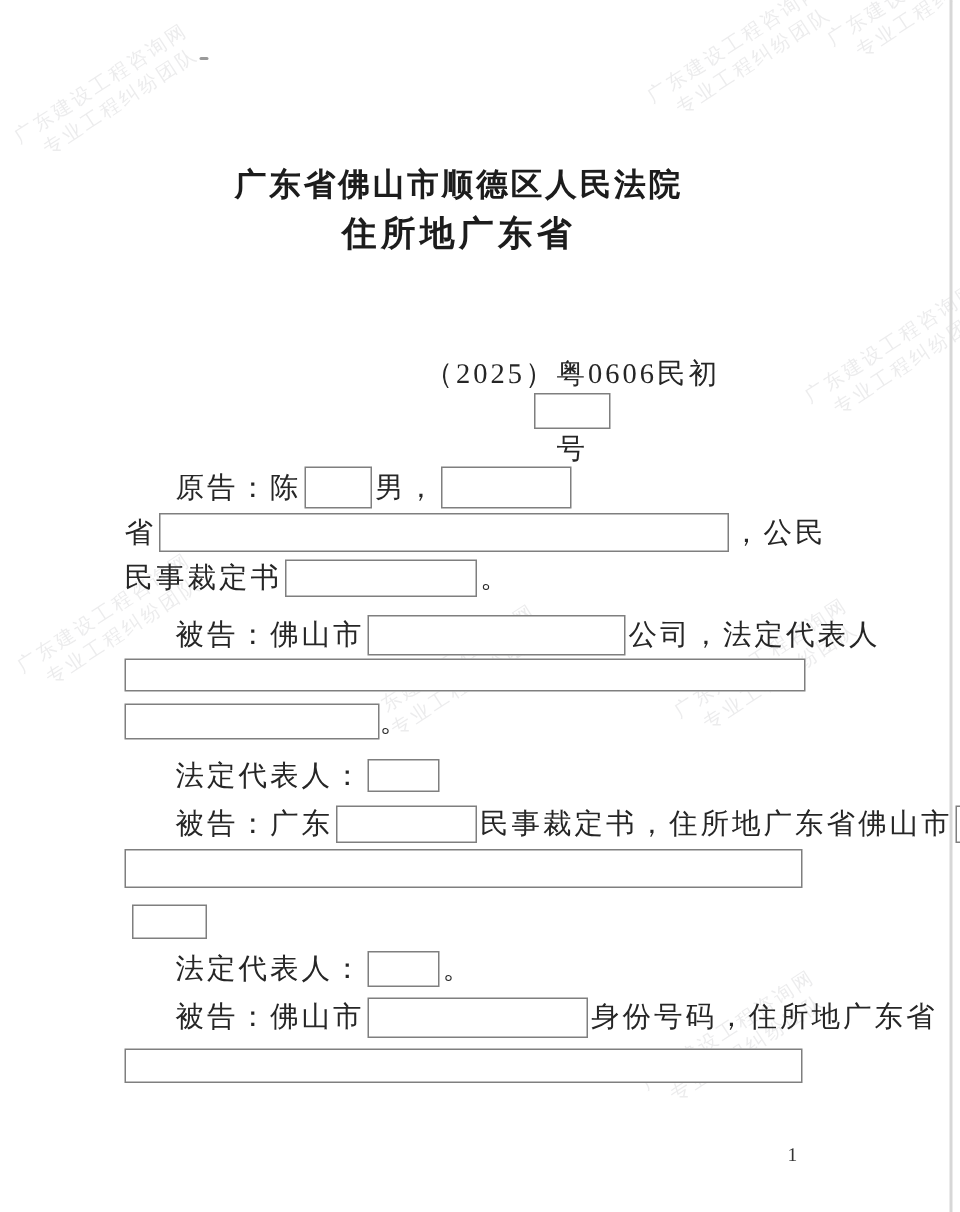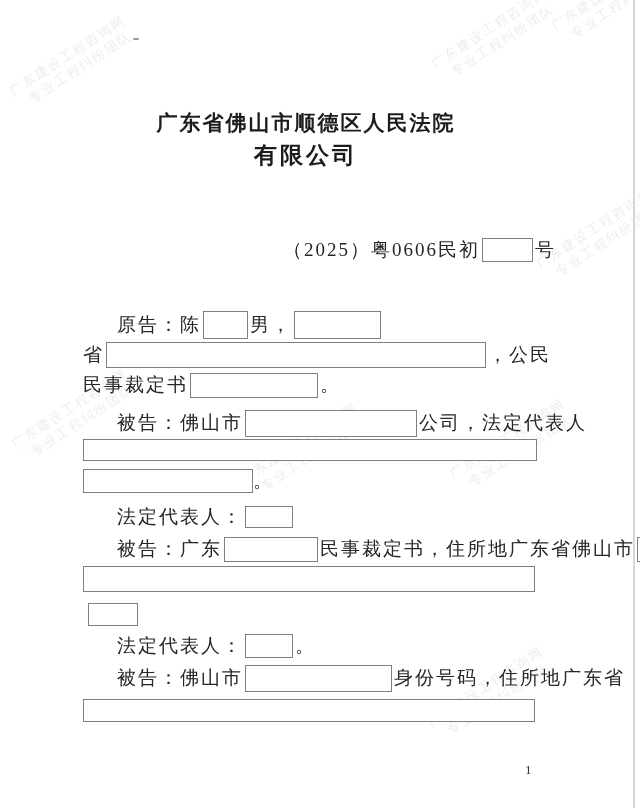--- a/index.html
+++ b/index.html
@@ -82,24 +82,24 @@
   <div class="wm" style="left:446px;top:468px;"><span>广东建设工程咨询网</span><span class="wm2">专业工程纠纷团队</span></div>
   <div class="wm" style="left:424px;top:716px;"><span>广东建设工程咨询网</span><span class="wm2">专业工程纠纷团队</span></div>
 
   <div class="edge-line"></div>
   <div class="speck"></div>
 
   <div class="title-line court">
     <span>广东省佛山市顺德区人民法院</span>
   </div>
   <div class="title-line doctitle">
-    <span>有限公司</span>
+    <span>住所地广东省</span>
   </div>
 
-  <div class="line" style="left:283px;top:236px;">
+  <div class="line" style="left:283px;top:236px;flex-direction:column;">
     <span class="seg">（2025）粤0606民初</span>
     <span class="redact" style="width:49px;height:22px;"></span>
     <span class="seg">号</span>
   </div>
 
   <div class="line" style="left:117px;top:311px;">
     <span class="seg">原告：陈</span>
     <span class="redact" style="width:43px;height:26px;"></span>
     <span class="seg">男，</span>
     <span class="redact" style="width:85px;height:26px;"></span>

